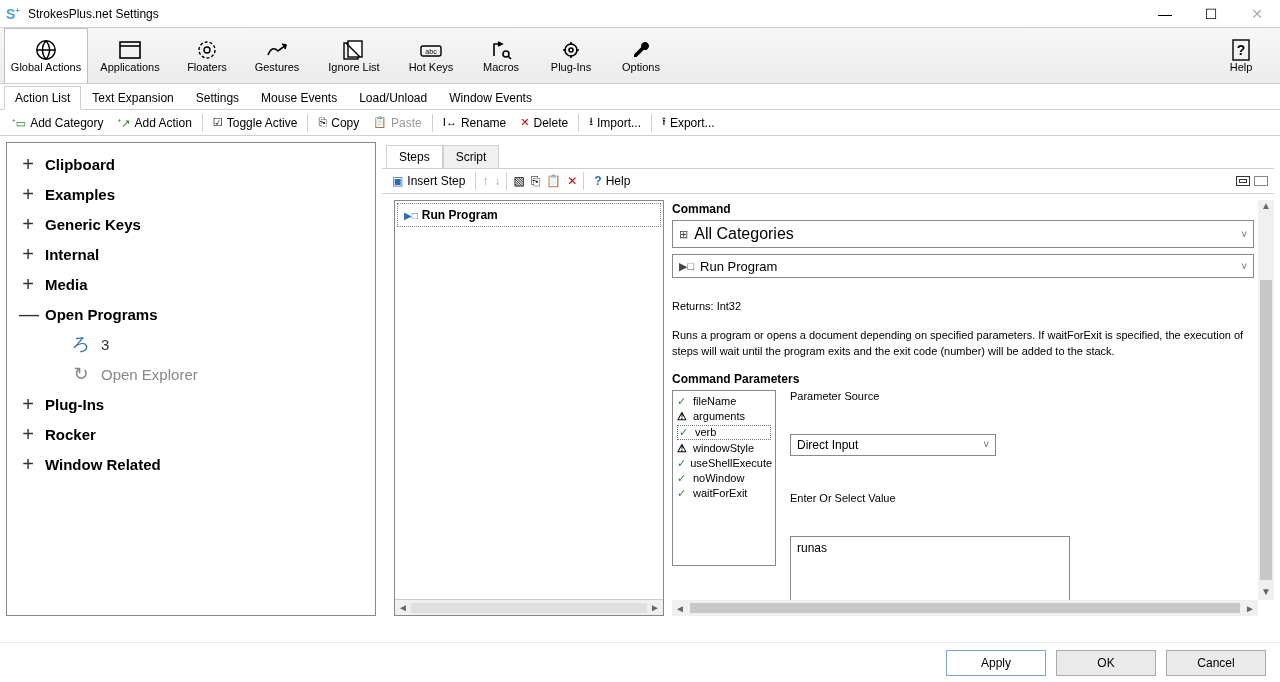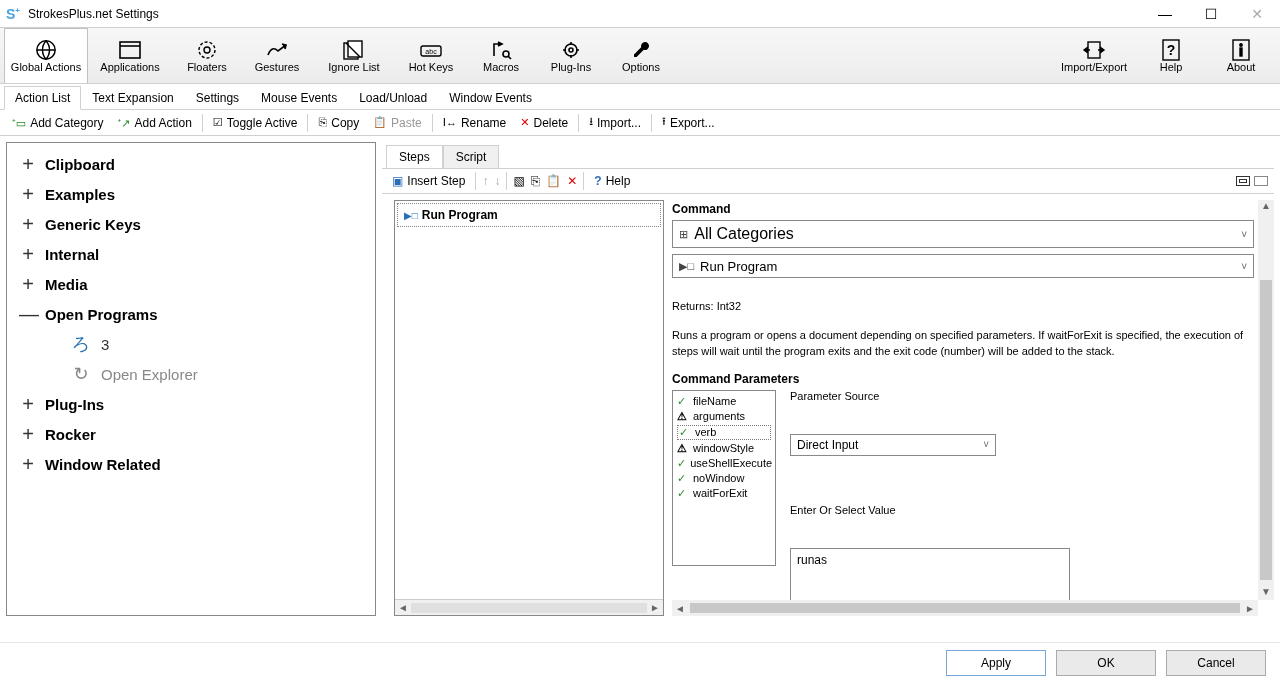--- a/index.html
+++ b/index.html
@@ -192,48 +192,28 @@
     </div>
     <div class="tb-btn">
       <div class="ico">
         <svg width="20" height="20" viewBox="0 0 20 20" fill="#000">
           <path d="M14 2a4 4 0 00-3.8 5.2L3 14.4V17h2.6l7.2-7.2A4 4 0 1014 2z"></path>
         </svg>
       </div>
       <div class="lbl">Options</div>
     </div>
     <div class="tb-spacer"></div>
-    <div class="tb-btn wide">
-      <div class="ico">
-        <svg width="24" height="18" viewBox="0 0 24 18" fill="none" stroke="#000" stroke-width="1.4">
-          <rect x="6" y="1" width="12" height="16"></rect>
-          <path d="M2 9h6M22 9h-6"></path>
-          <path d="M6 6l-4 3 4 3M18 6l4 3-4 3" fill="#000"></path>
-        </svg>
-      </div>
-      <div class="lbl">Import/Export</div>
-    </div>
     <div class="tb-btn">
       <div class="ico">
         <svg width="18" height="22" viewBox="0 0 18 22" fill="none" stroke="#000" stroke-width="1.4">
           <rect x="1" y="1" width="16" height="20"></rect>
           <text x="9" y="16" font-size="14" text-anchor="middle" fill="#000" stroke="none" font-weight="bold">?</text>
         </svg>
       </div>
       <div class="lbl">Help</div>
-    </div>
-    <div class="tb-btn">
-      <div class="ico">
-        <svg width="18" height="22" viewBox="0 0 18 22" fill="none" stroke="#000" stroke-width="1.4">
-          <rect x="1" y="1" width="16" height="20"></rect>
-          <circle cx="9" cy="6" r="1.2" fill="#000"></circle>
-          <rect x="8" y="9" width="2" height="8" fill="#000"></rect>
-        </svg>
-      </div>
-      <div class="lbl">About</div>
     </div>
   </div>
 
 <div class="subtabs" id="subtabs">
     <div class="subtab active">Action List</div>
     <div class="subtab">Text Expansion</div>
     <div class="subtab">Settings</div>
     <div class="subtab">Mouse Events</div>
     <div class="subtab">Load/Unload</div>
     <div class="subtab">Window Events</div>
@@ -423,21 +403,21 @@
                 <span class="pico ok">✓</span>
                 <span>waitForExit</span>
               </div>
             </div>
           <div class="params-right">
             <div class="pr-label">Parameter Source</div>
             <div class="combo small">
               <span class="ctext">Direct Input</span>
               <span class="cdrop">˅</span>
             </div>
-            <div class="pr-label" style="margin-top:14px">Enter Or Select Value</div>
+            <div class="pr-label" style="margin-top:2px">Enter Or Select Value</div>
             <textarea class="value-box" id="value-input" style="">runas</textarea>
           </div>
         </div>
         <div class="dscroll">
           <div class="ar-up">▲</div>
             <div class="thumb"></div>
             <div class="ar-dn">▼</div>
         </div>
         <div class="hscroll2">
           <div class="arrow">◄</div>

